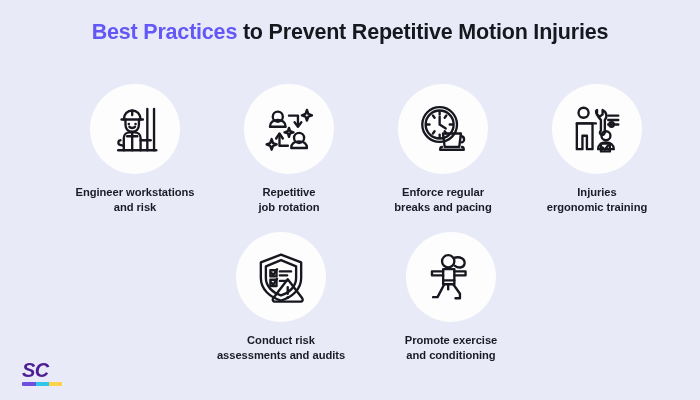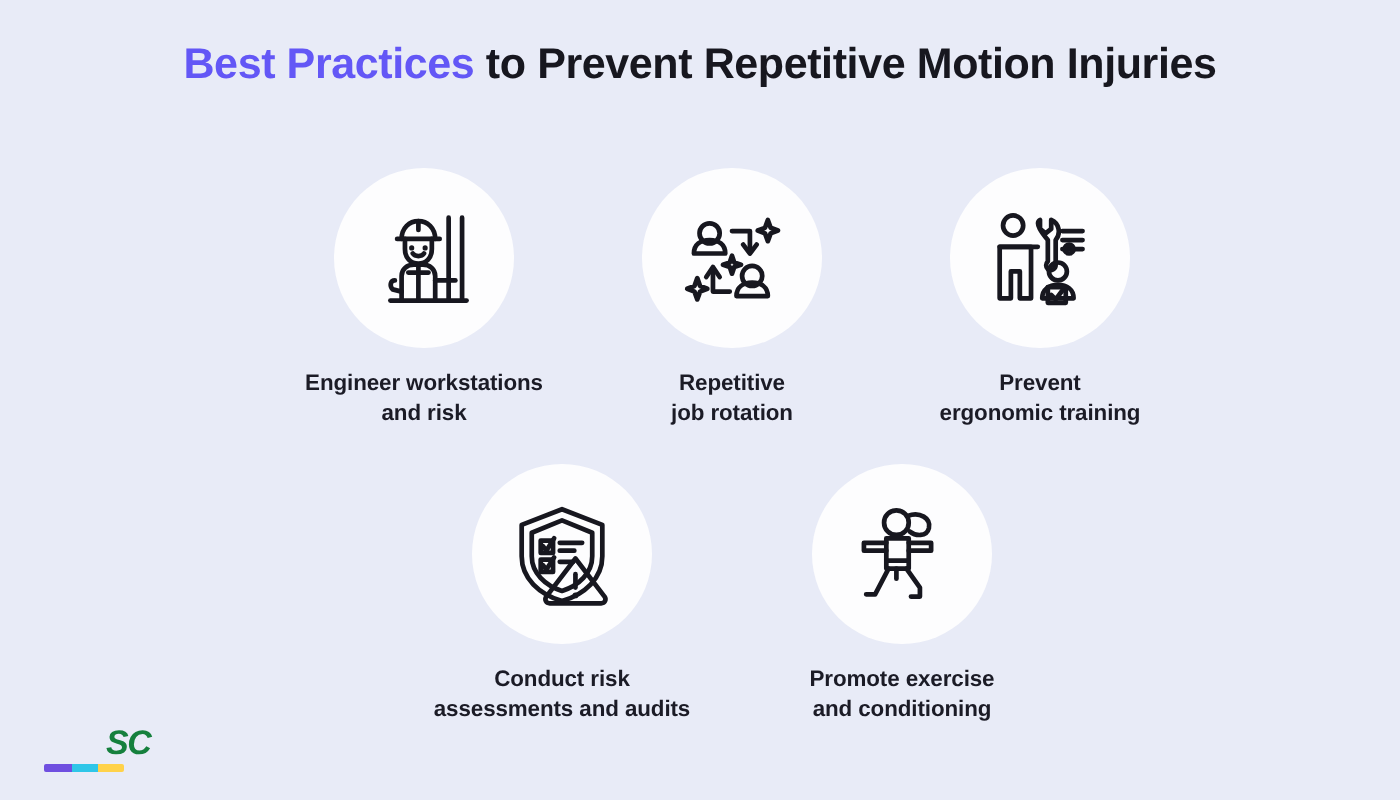--- a/index.html
+++ b/index.html
@@ -95,27 +95,26 @@
   }
 
   
   .logo {
     position: absolute;
     left: 22px;
     bottom: 14px;
     width: 46px;
   }
   .logo-text {
-    font-size: 17px;
+    font-size: 20px;
     font-weight: bold;
     letter-spacing: -0.7px;
-    color: #15803d;
+    color: #4c1d95;
     line-height: 1;
     font-style: italic;
-    margin-left: 31px;
   }
   .logo-bar {
     margin-top: 2px;
     display: flex;
     width: 40px;
     height: 4px;
     border-radius: 1px;
     overflow: hidden;
   }
   .logo-bar span { height: 100%; }
@@ -184,20 +183,42 @@
           <path class="icon-stroke" d="M50 48 L52 54 L58 56 L52 58 L50 64 L48 58 L42 56 L48 54 Z"></path>
           <path class="icon-stroke" d="M19 68 L21.5 75 L28 77.5 L21.5 80 L19 87 L16.5 80 L10 77.5 L16.5 75 Z"></path>
         </svg>
       </div>
       <div class="caption">
         <div>Repetitive</div>
         <div>job rotation</div>
       </div>
     </div>
 
+    <div class="item">
+      <div class="circle">
+        <svg viewBox="0 0 100 100">
+
+          <circle class="icon-stroke" cx="44" cy="42" r="31"></circle>
+          <circle class="icon-stroke" cx="44" cy="42" r="25"></circle>
+          <path class="icon-stroke" d="M44 19 L44 24 M67 42 L62 42 M44 65 L44 60 M21 42 L26 42"></path>
+          <path class="icon-stroke" d="M32 26 L35 30 M56 26 L53 30 M56 58 L53 54 M32 58 L35 54"></path>
+          <path class="icon-stroke" d="M44 42 L44 28 M44 42 L55 49"></path>
+
+          <path class="icon-stroke" d="M50 58 L82 58 L79 82 L53 82 Z"></path>
+          <path class="icon-stroke" d="M82 63 C89 63 90 74 82 74"></path>
+          <path class="icon-stroke" d="M46 87 L86 87"></path>
+          <path class="icon-stroke" d="M48 82 C46 82 45 84 45 87"></path>
+          <path class="icon-stroke" d="M84 82 C86 82 87 84 87 87"></path>
+        </svg>
+      </div>
+      <div class="caption">
+        <div>Enforce regular</div>
+        <div>breaks and pacing</div>
+      </div>
+    </div>
 
     <div class="item">
       <div class="circle">
         <svg viewBox="0 0 100 100">
 
           <circle class="icon-stroke" cx="26" cy="21" r="9"></circle>
           <path class="icon-stroke" d="M14 40 L14 86 L24 86 L24 62 L32 62 L32 86 L42 86 L42 40 Z"></path>
           <path class="icon-stroke" d="M14 40 L48 40"></path>
 
           <path class="icon-stroke" d="M50 16 L50 24 L55 28 L60 24 L60 16 C67 19 69 28 64 34 L64 56 C64 60 60 62 57 60 C55 58 55 55 57 53 L57 34 C52 28 45 19 50 16 Z"></path>
@@ -205,21 +226,21 @@
           <path class="icon-stroke" d="M70 26 L88 26 M70 34 L88 34 M70 42 L88 42"></path>
           <circle class="icon-stroke" cx="76" cy="42" r="4"></circle>
 
           <circle class="icon-stroke" cx="66" cy="62" r="8"></circle>
           <path class="icon-stroke" d="M52 86 C52 78 58 74 66 74 C74 74 80 78 80 86 Z"></path>
           <rect class="icon-stroke" x="57" y="76" width="16" height="14"></rect>
           <path class="icon-stroke" d="M60 83 L64 87 L70 79"></path>
         </svg>
       </div>
       <div class="caption">
-        <div>Prevent</div>
+        <div>Injuries</div>
         <div>ergonomic training</div>
       </div>
     </div>
 
   </div>
 
   <div class="row row-2">
 
     <div class="item">
       <div class="circle">

